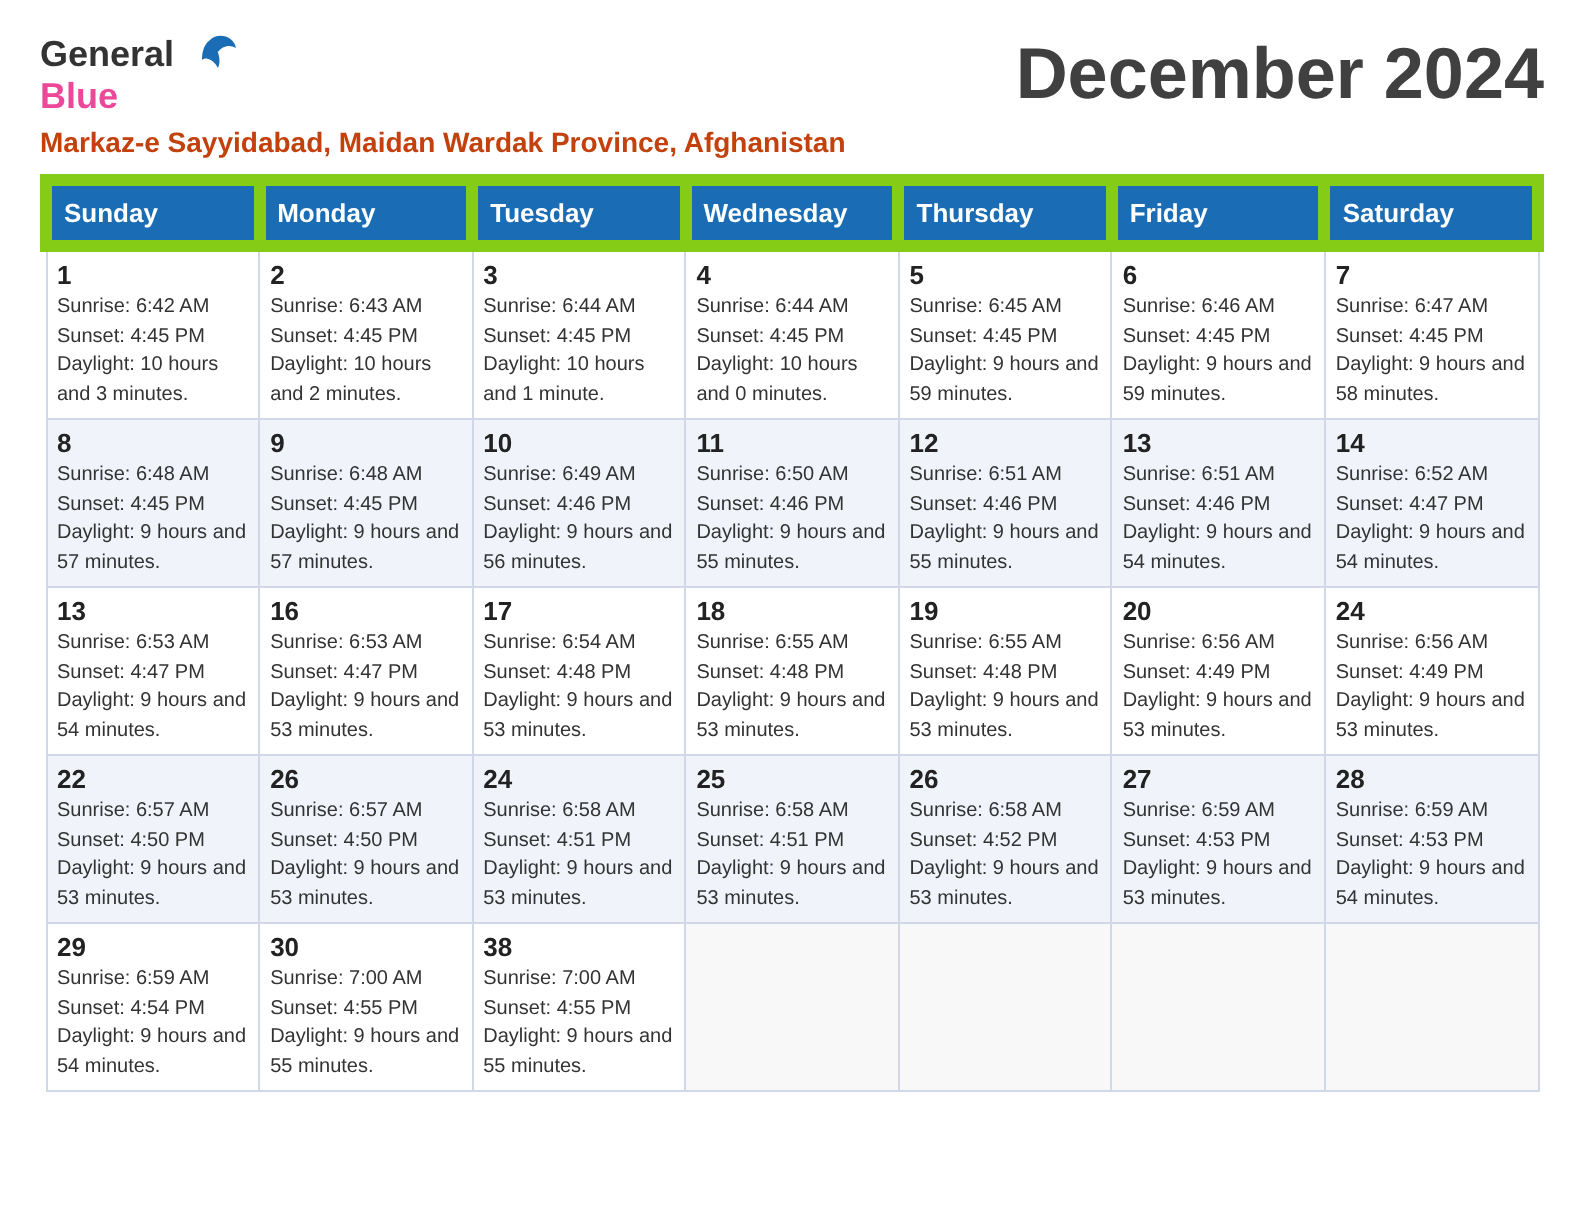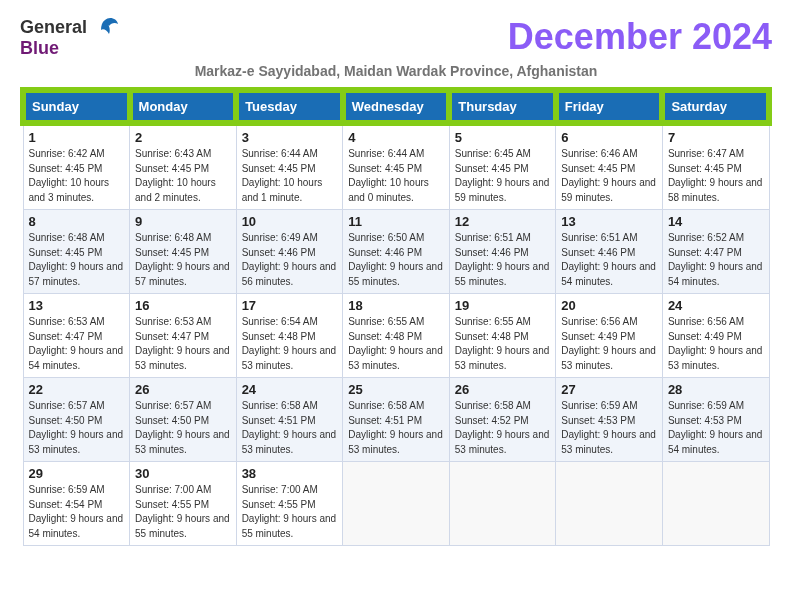--- a/index.html
+++ b/index.html
@@ -22,27 +22,26 @@
       align-items: flex-start;
     }
     .logo-row {
       display: flex;
       align-items: center;
       gap: 2px;
     }
     .month-title {
       font-size: 36px;
       font-weight: bold;
-      color: #8b5cf6;
+      color: #404040;
       text-align: right;
     }
     .subtitle {
-      text-align: center;
       font-size: 14px;
-      color: #737373;
+      color: #c2410c;
       font-weight: bold;
       margin-bottom: 8px;
     }
     .calendar {
       width: 100%;
       border-collapse: collapse;
       font-size: 10.5px;
     }
     .calendar th {
       background: #1a6db5;
@@ -86,21 +85,21 @@
 <div class="header">
   <div class="logo">
     <div class="logo-row">
       <span style="font-size:18px;font-weight:bold;color:#333;">General</span>
       <svg width="28" height="22" viewBox="0 0 28 22" style="margin-left:2px;">
         <path d="M14 4 C18 0, 26 2, 27 8 C24 6, 20 7, 18 10 C16 8, 14 9, 14 4Z" fill="#1a6db5"></path>
         <path d="M14 4 C18 8, 20 14, 18 18 C16 14, 12 12, 10 14 C10 10, 11 6, 14 4Z" fill="#1a6db5"></path>
       </svg>
     </div>
     <div>
-      <span style="font-size:18px;font-weight:bold;color:#701a75;">Blue</span>
+      <span style="font-size:18px;font-weight:bold;color:#ec4899;">Blue</span>
     </div>
   </div>
   <div class="month-title">December 2024</div>
 </div>
 
 <div class="subtitle">Markaz-e Sayyidabad, Maidan Wardak Province, Afghanistan</div>
 
 <table class="calendar">
   <thead>
     <tr>

